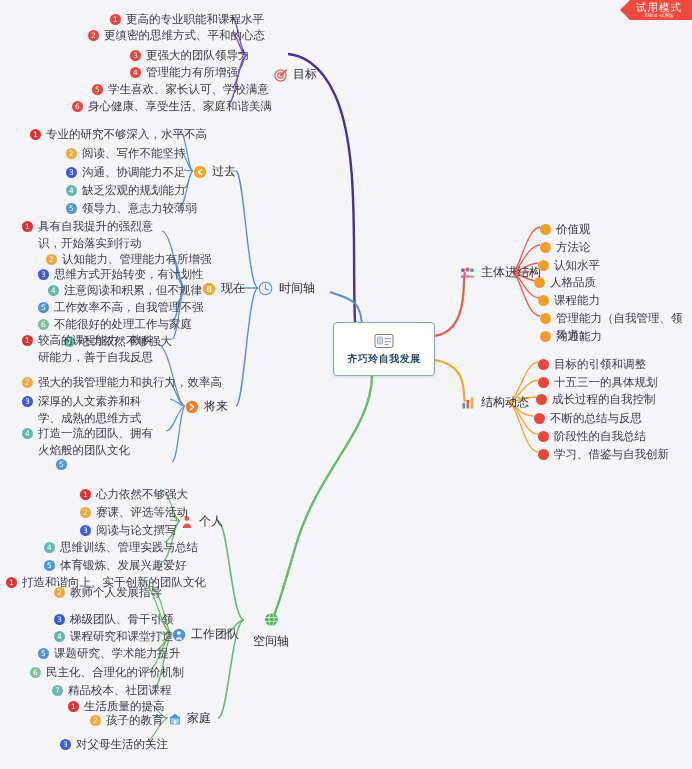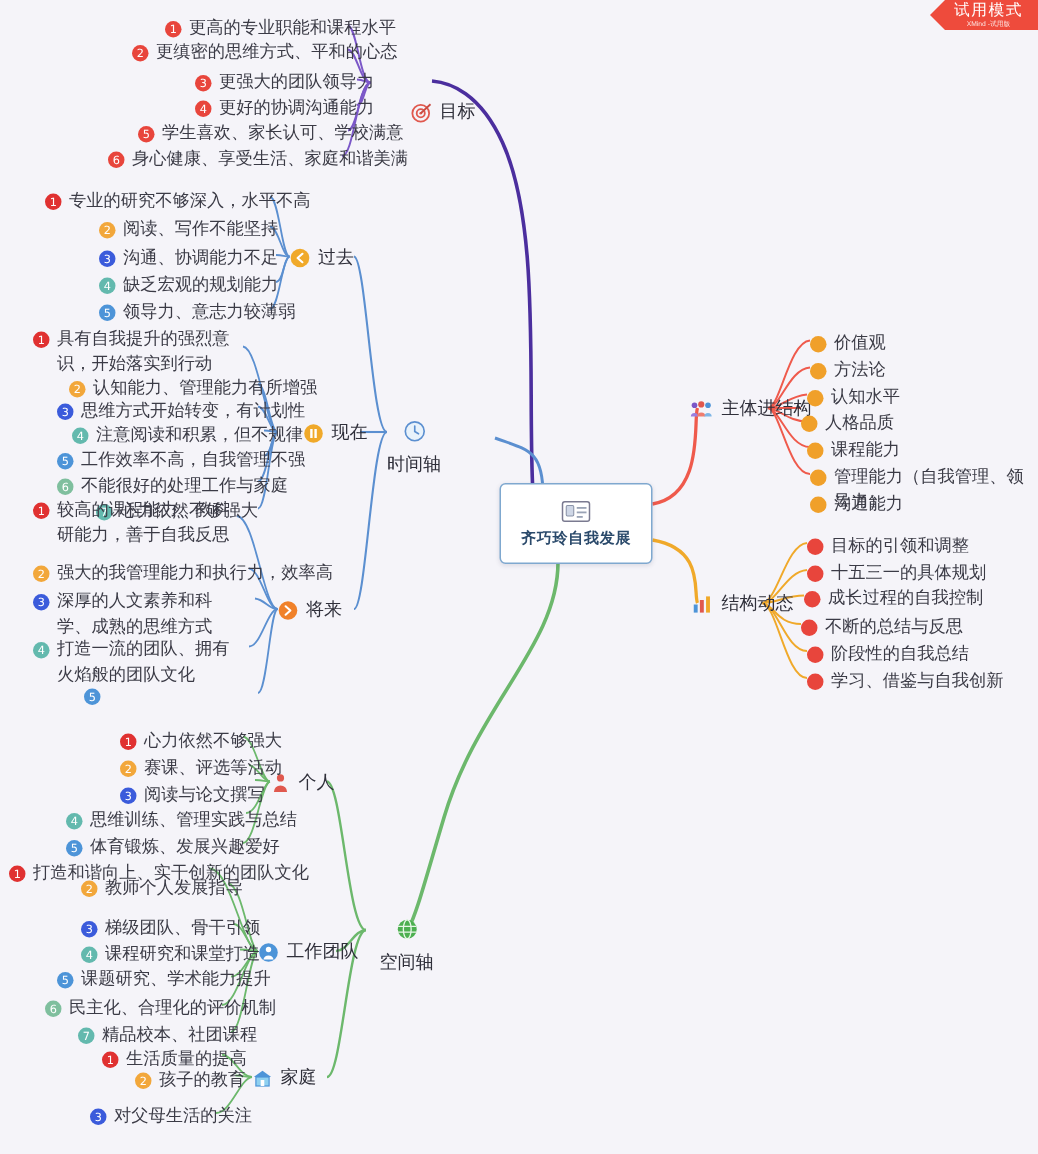--- a/index.html
+++ b/index.html
@@ -180,21 +180,21 @@
       </svg>
     </span>
     <span class="ttl">齐巧玲自我发展</span>
   </div>
 
   <div id="trial">
     <span class="t1">试用模式</span>
     <span class="t2">XMind -试用版</span>
   </div>
 
-  <div class="node axis" style="left:258px;top:280px;flex-direction:column;">
+  <div class="node axis" style="left:258px;top:280px;">
     <span class="ic">
       <svg viewBox="0 0 15 15" width="15" height="15">
           <circle cx="7.5" cy="7.5" r="6.3" fill="#e8f2fb" stroke="#5b8fd0" stroke-width="1.1"></circle>
           <path d="M7.5 4 V7.7 L10 9.2" stroke="#5b8fd0" stroke-width="1.1" fill="none" stroke-linecap="round"></path>
         </svg>
     </span>
     <span>时间轴</span>
   </div>
 
   <div class="node cat" style="left:274px;top:46px;margin-top:20px;">
@@ -215,21 +215,21 @@
   <div class="node leaf" style="left:88px;top:25px;">
       <span class="badge bred">2</span>
       <span class="txt">更缜密的思维方式、平和的心态</span>
     </div>
   <div class="node leaf" style="left:130px;top:45px;">
       <span class="badge bred">3</span>
       <span class="txt">更强大的团队领导力</span>
     </div>
   <div class="node leaf" style="left:130px;top:62px;">
       <span class="badge bred">4</span>
-      <span class="txt">更好的协调沟通能力</span>
+      <span class="txt">管理能力有所增强</span>
     </div>
   <div class="node leaf" style="left:92px;top:79px;">
       <span class="badge bred">5</span>
       <span class="txt">学生喜欢、家长认可、学校满意</span>
     </div>
   <div class="node leaf" style="left:72px;top:96px;">
       <span class="badge bred">6</span>
       <span class="txt">身心健康、享受生活、家庭和谐美满</span>
     </div>
 

